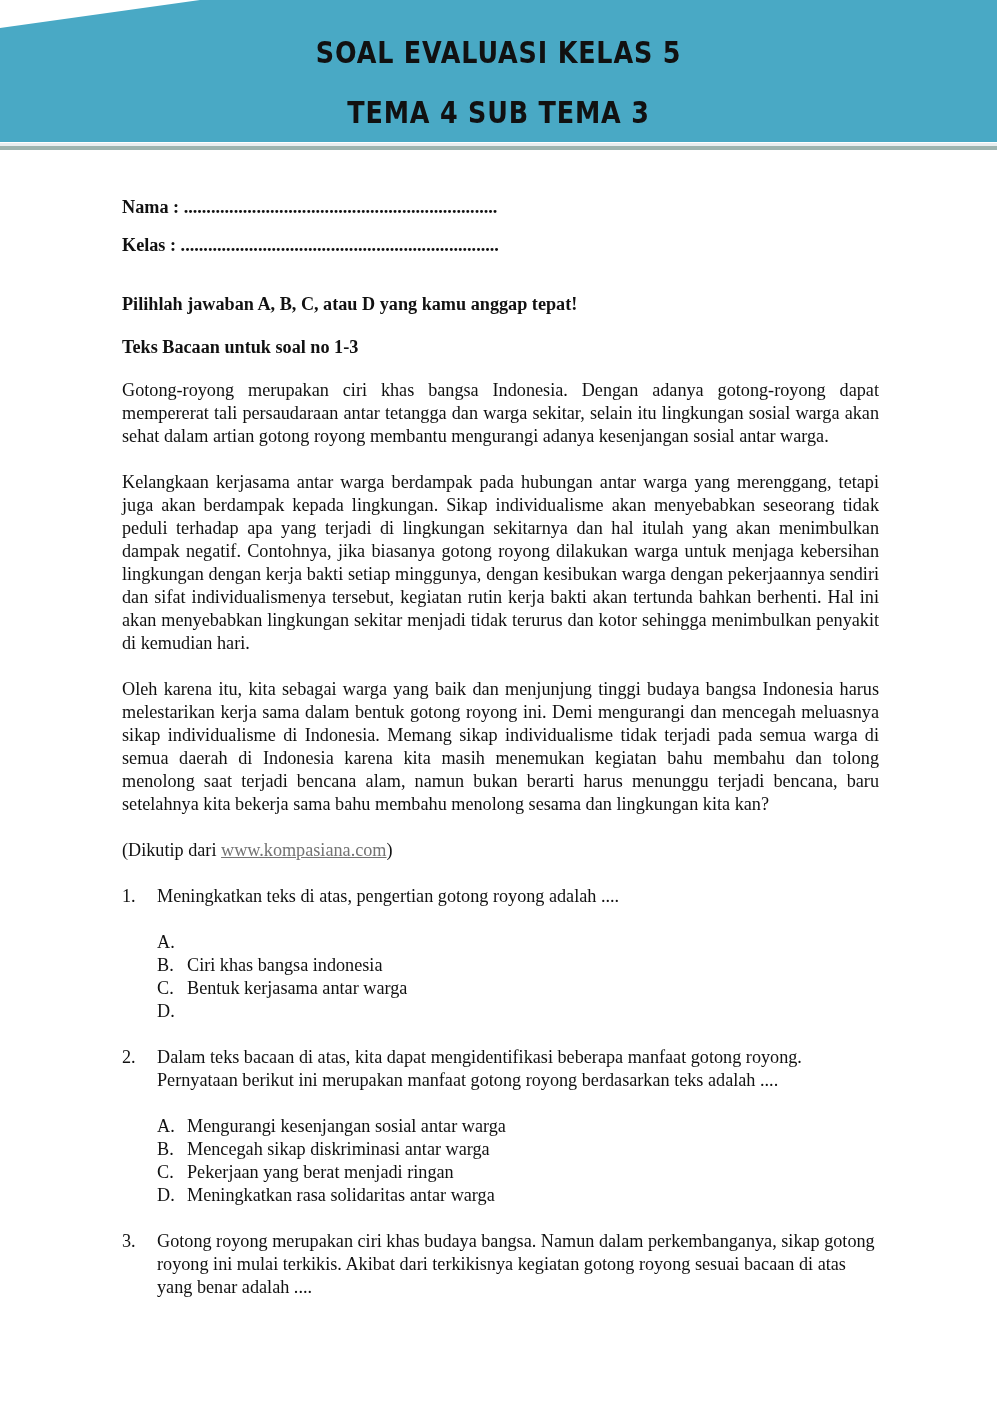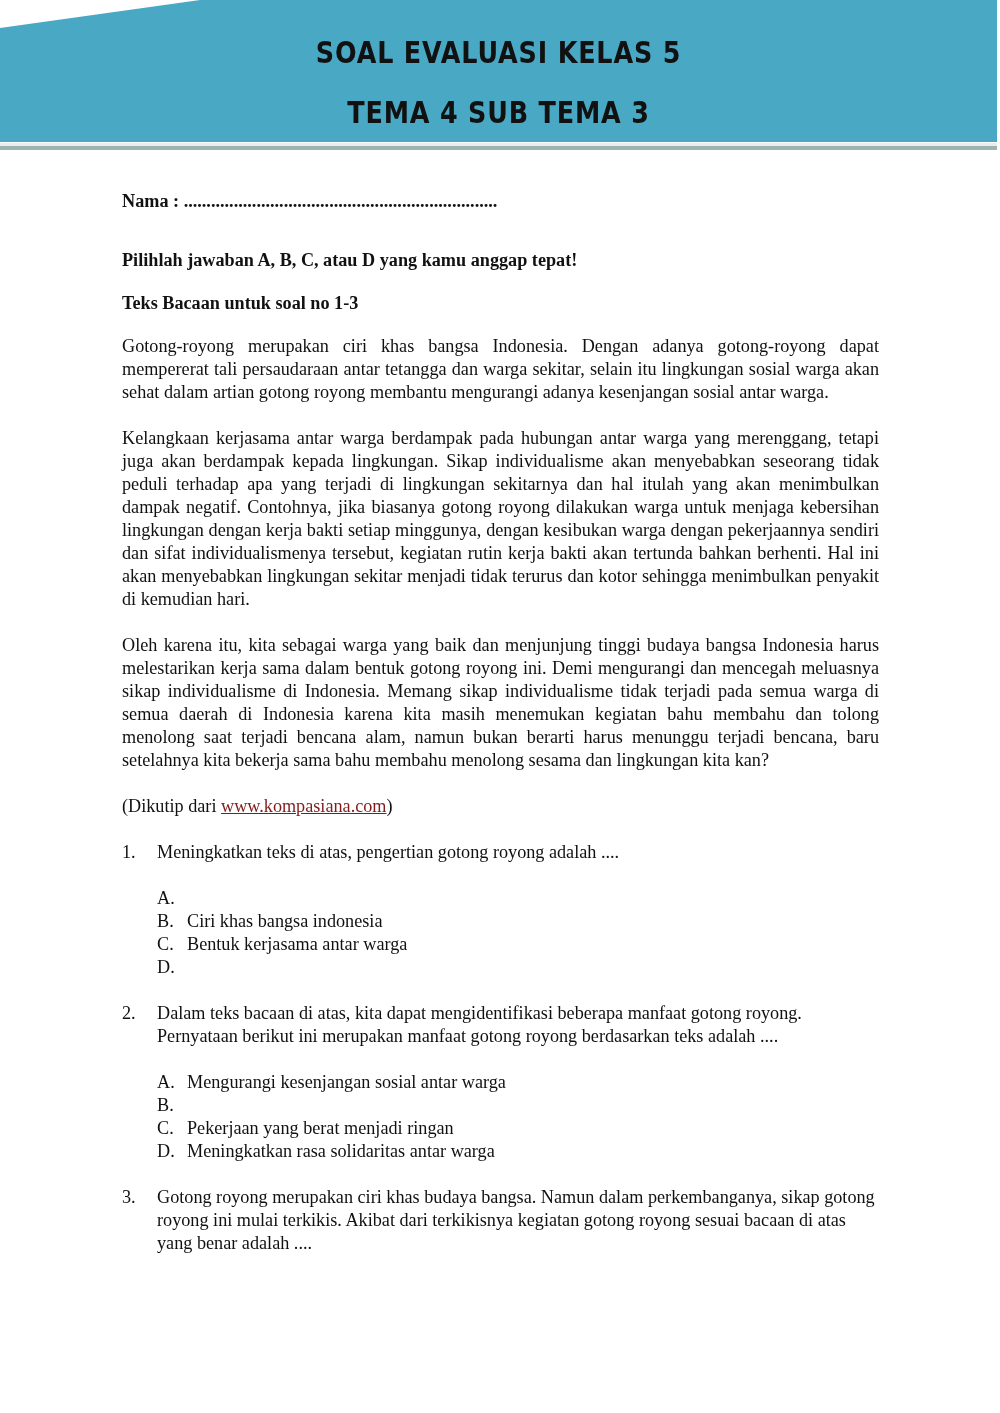--- a/index.html
+++ b/index.html
@@ -9,32 +9,32 @@
   .banner-cut { position: absolute; left: 0; top: 0; width: 0; height: 0;
          border-top: 28px solid #ffffff; border-right: 200px solid transparent; }
   .banner-line { position: absolute; left: 0; top: 143px; width: 997px; height: 3px; background: #e8eef0; }
   .banner-line2 { position: absolute; left: 0; top: 146px; width: 997px; height: 4px; background: #9db4b0; }
   .title { position: absolute; left: 0; width: 997px; text-align: center;
            font-family: "DejaVu Sans", sans-serif; font-weight: bold; font-size: 31px;
            letter-spacing: 1px; color: #111; transform: scaleX(0.82); transform-origin: center; }
   .t1 { top: 34px; }
   .t2 { top: 94px; }
 
-  .content { position: absolute; left: 122px; top: 190px; width: 757px; font-size: 18.2px; line-height: 23px; }
+  .content { position: absolute; left: 122px; top: 196px; width: 757px; font-size: 18.2px; line-height: 23px; }
   .field { font-weight: bold; margin: 0; }
   .field + .field { margin-top: 15px; }
   .bold { font-weight: bold; }
   p { margin: 0; }
   .justify { text-align: justify; text-align-last: left; }
   .instr { margin-top: 36px; }
   .sub { margin-top: 20px; }
   .para1 { margin-top: 20px; }
   .para { margin-top: 23px; }
   .cite { margin-top: 23px; }
-  .cite a { color: #7f1d1d; text-decoration: underline; }
+  .cite a { color: #737373; text-decoration: underline; }
   .q { margin-top: 23px; display: flex; }
   .qnum { width: 35px; flex: none; }
   .qtext { flex: 1; }
   .opts { margin: 23px 0 0 35px; padding: 0; list-style: none; }
   .opts li { display: flex; }
   .opts .olab { width: 30px; flex: none; }
 </style>
 </head>
 <body>
 
@@ -42,20 +42,24 @@
 <div class="banner-cut"></div>
 <div class="banner-line"></div>
 <div class="banner-line2"></div>
 <div class="title t1">SOAL EVALUASI KELAS 5</div>
 <div class="title t2">TEMA 4 SUB TEMA 3</div>
 
 <div class="content">
   <p class="field">
     <span>Nama :</span>
     <span>.....................................................................</span>
+  </p>
+  <p class="field">
+    <span>Kelas :</span>
+    <span>......................................................................</span>
   </p>
 
   <p class="bold instr">Pilihlah jawaban A, B, C, atau D yang kamu anggap tepat!</p>
   <p class="bold sub">Teks Bacaan untuk soal no 1-3</p>
 
   <p class="justify para1">Gotong-royong merupakan ciri khas bangsa Indonesia. Dengan adanya gotong-royong dapat mempererat tali persaudaraan antar tetangga dan warga sekitar, selain itu lingkungan sosial warga akan sehat dalam artian gotong royong membantu mengurangi adanya kesenjangan sosial antar warga.</p>
   <p class="justify para">Kelangkaan kerjasama antar warga berdampak pada hubungan antar warga yang merenggang, tetapi juga akan berdampak kepada lingkungan. Sikap individualisme akan menyebabkan seseorang tidak peduli terhadap apa yang terjadi di lingkungan sekitarnya dan hal itulah yang akan menimbulkan dampak negatif. Contohnya, jika biasanya gotong royong dilakukan warga untuk menjaga kebersihan lingkungan dengan kerja bakti setiap minggunya, dengan kesibukan warga dengan pekerjaannya sendiri dan sifat individualismenya tersebut, kegiatan rutin kerja bakti akan tertunda bahkan berhenti. Hal ini akan menyebabkan lingkungan sekitar menjadi tidak terurus dan kotor sehingga menimbulkan penyakit di kemudian hari.</p>
   <p class="justify para">Oleh karena itu, kita sebagai warga yang baik dan menjunjung tinggi budaya bangsa Indonesia harus melestarikan kerja sama dalam bentuk gotong royong ini.  Demi mengurangi dan mencegah meluasnya sikap individualisme di Indonesia. Memang sikap individualisme tidak terjadi pada semua warga di semua daerah di Indonesia karena kita masih menemukan kegiatan bahu membahu dan tolong menolong saat terjadi bencana alam, namun bukan berarti harus menunggu terjadi bencana, baru setelahnya kita bekerja sama bahu membahu menolong sesama dan lingkungan kita kan?</p>
 
   <p class="cite"><span>(Dikutip dari </span><a>www.kompasiana.com</a><span>)</span></p>
@@ -85,20 +89,21 @@
     <span class="qnum">2.</span>
     <span class="qtext">Dalam teks bacaan di atas, kita dapat mengidentifikasi beberapa manfaat gotong royong. Pernyataan berikut ini merupakan manfaat gotong royong berdasarkan teks adalah ....</span>
   </div>
   <ul class="opts">
     <li>
         <span class="olab">A.</span>
         <span>Mengurangi kesenjangan sosial antar warga</span>
       </li>
     <li>
         <span class="olab">B.</span>
+        <span>Mencegah sikap diskriminasi antar warga</span>
       </li>
     <li>
         <span class="olab">C.</span>
         <span>Pekerjaan yang berat menjadi ringan</span>
       </li>
     <li>
         <span class="olab">D.</span>
         <span>Meningkatkan rasa solidaritas antar warga</span>
       </li>
   </ul>

